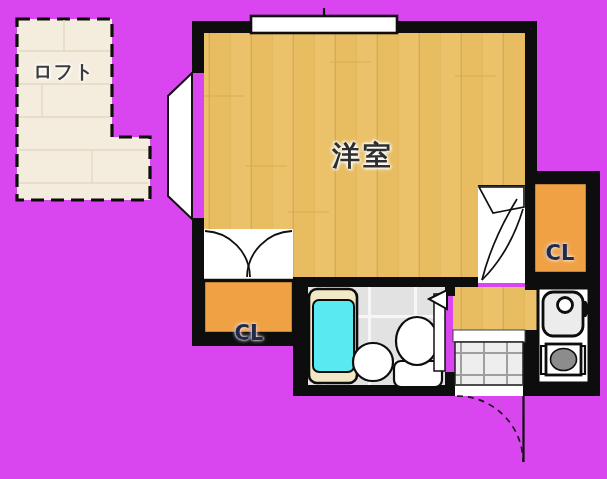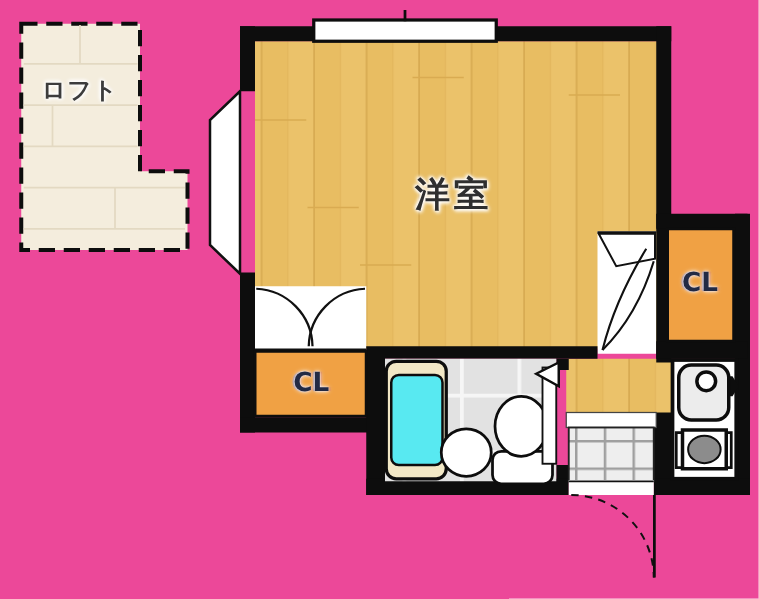--- a/index.html
+++ b/index.html
@@ -1,30 +1,31 @@
 <!DOCTYPE html>
 <html><head>
 <meta charset="utf-8">
 <style>
   html,body{margin:0;padding:0;background:#fff;}
   .stage{
-    position:relative;width:607px;height:479px;background:#ec4899;
+    position:relative;width:607px;height:479px;background:#d946ef;
     font-family:"DejaVu Sans",sans-serif;overflow:hidden;
   }
   .stage svg{position:absolute;left:0;top:0;}
   .room-label{
     position:absolute;text-align:center;font-weight:bold;color:#2f2f2f;
     text-shadow:0 0 2px #fff,0 0 4px #fff,1px 1px 3px #fff,-1px -1px 3px #fff;
     pointer-events:none;white-space:nowrap;
   }
   .lbl-loft{left:28px;top:59px;width:72px;font-size:19px;color:#3c3c3c;letter-spacing:1px;}
   .lbl-main{left:321px;top:137px;width:84px;font-size:28px;letter-spacing:3px;}
   .lbl-cl{
     color:#232a44;
     text-shadow:0 0 2px #fff,0 0 4px #fff,1.5px 0 1px rgba(190,70,50,.55),-1.5px 0 1px rgba(60,80,210,.55);
+    margin-top:27px;
   }
   .lbl-cl-left{left:219px;top:294px;width:60px;font-size:21px;}
   .lbl-cl-right{left:531px;top:214px;width:58px;font-size:21px;}
 </style>
 </head>
 <body>
 
 <div class="stage">
 
   <svg width="607" height="479" viewBox="0 0 607 479">

